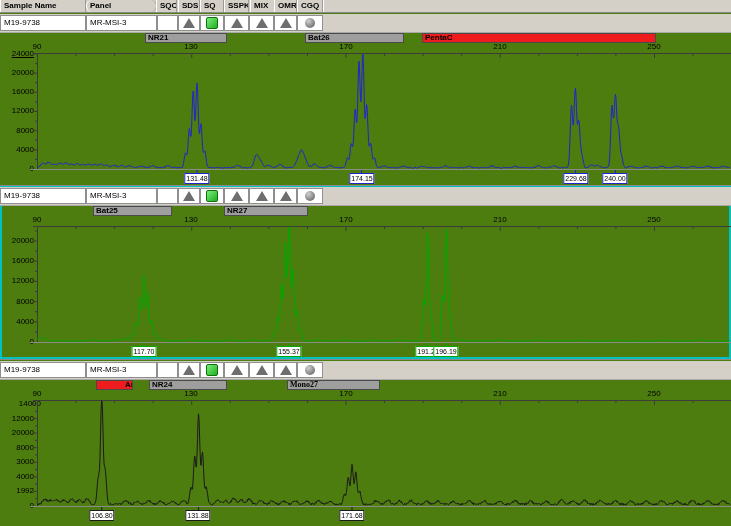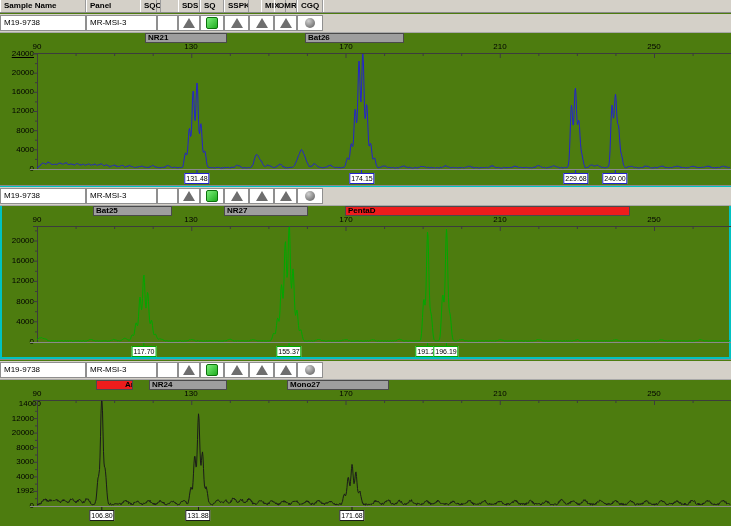--- a/index.html
+++ b/index.html
@@ -37,26 +37,26 @@
   .plabel{position:absolute;font-size:7px;line-height:9px;padding:0 1px;background:#fff;
     border:1px solid #000;color:#000;transform:translateX(-50%);white-space:nowrap}
   svg{position:absolute;left:0;top:0}
 </style>
 </head>
 <body>
 
 <div id="app">
   <div class="hdr" id="hdr">
       <div class="hdr-cell" style="left: 0px; width: 86px;">Sample Name</div>
-      <div class="hdr-cell" style="left: 86px; width: 71px;">Panel</div>
-      <div class="hdr-cell" style="left: 140px; width: 21px;">SQO</div>
+      <div class="hdr-cell" style="left: 86px; width: 71px; border-radius: 6px;">Panel</div>
+      <div class="hdr-cell" style="left: 156px; width: 21px;">SQO</div>
       <div class="hdr-cell" style="left: 178px; width: 22px;">SDS</div>
       <div class="hdr-cell" style="left: 200px; width: 24px;">SQ</div>
       <div class="hdr-cell" style="left: 224px; width: 25px;">SSPK</div>
-      <div class="hdr-cell" style="left: 261px; width: 25px;">MIX</div>
+      <div class="hdr-cell" style="left: 250px; width: 25px;">MIX</div>
       <div class="hdr-cell" style="left: 274px; width: 23px;">OMR</div>
       <div class="hdr-cell" style="left: 297px; width: 26px;">CGQ</div>
       <div class="hdr-cell" style="left: 323px; width: 408px; border-right: none;"></div>
     </div>
 <div class="panel-block" style="top: 12px; height: 173px;">
       <div class="sample-row" style="top: 1px;">
         <div class="cell" style="left: 0px; width: 86px;">M19-9738</div>
         <div class="cell" style="left: 86px; width: 71px;">MR-MSI-3</div>
         <div class="cell flag" style="left: 157px; width: 21px;"></div>
         <div class="cell flag" style="left: 178px; width: 22px;">
@@ -73,20 +73,21 @@
         </div>
         <div class="cell flag" style="left: 274px; width: 23px;">
           <span class="icon-triangle"></span>
         </div>
         <div class="cell flag" style="left: 297px; width: 26px;">
           <span class="icon-circle"></span>
         </div>
       </div>
       <div class="band gray" style="top: 20px; left: 145px; width: 82px;">NR21</div>
       <div class="band gray" style="top: 20px; left: 305px; width: 99px;">Bat26</div>
+      <div class="band red" style="top: 20px; left: 422px; width: 234px;">PentaC</div>
       <div class="xlab" style="left: 37px; top: 30px;">90</div>
       <div class="xlab" style="left: 191px; top: 30px;">130</div>
       <div class="xlab" style="left: 346px; top: 30px;">170</div>
       <div class="xlab" style="left: 500px; top: 30px;">210</div>
       <div class="xlab" style="left: 654px; top: 30px;">250</div>
       <div class="ylab" style="left: 3px; top: 37px; text-decoration: underline;">24000</div>
       <div class="ylab" style="left: 3px; top: 56px;">20000</div>
       <div class="ylab" style="left: 3px; top: 75px;">16000</div>
       <div class="ylab" style="left: 3px; top: 94px;">12000</div>
       <div class="ylab" style="left: 3px; top: 114px;">8000</div>
@@ -157,21 +158,20 @@
         </div>
         <div class="cell flag" style="left: 274px; width: 23px;">
           <span class="icon-triangle"></span>
         </div>
         <div class="cell flag" style="left: 297px; width: 26px;">
           <span class="icon-circle"></span>
         </div>
       </div>
       <div class="band gray" style="top: 20px; left: 93px; width: 79px;">Bat25</div>
       <div class="band gray" style="top: 20px; left: 224px; width: 84px;">NR27</div>
-      <div class="band red" style="top: 20px; left: 345px; width: 285px;">PentaD</div>
       <div class="xlab" style="left: 37px; top: 30px;">90</div>
       <div class="xlab" style="left: 191px; top: 30px;">130</div>
       <div class="xlab" style="left: 346px; top: 30px;">170</div>
       <div class="xlab" style="left: 500px; top: 30px;">210</div>
       <div class="xlab" style="left: 654px; top: 30px;">250</div>
       <div class="ylab" style="left: 3px; top: 51px;">20000</div>
       <div class="ylab" style="left: 3px; top: 71px;">16000</div>
       <div class="ylab" style="left: 3px; top: 91px;">12000</div>
       <div class="ylab" style="left: 3px; top: 112px;">8000</div>
       <div class="ylab" style="left: 3px; top: 132px;">4000</div>
@@ -240,21 +240,21 @@
         </div>
         <div class="cell flag" style="left: 274px; width: 23px;">
           <span class="icon-triangle"></span>
         </div>
         <div class="cell flag" style="left: 297px; width: 26px;">
           <span class="icon-circle"></span>
         </div>
       </div>
       <div class="band red" style="top: 20px; left: 96px; width: 37px; padding-left: 28px;">Amel</div>
       <div class="band gray" style="top: 20px; left: 149px; width: 78px;">NR24</div>
-      <div class="band gray" style="top: 20px; left: 287px; width: 102px;">Mono27</div>
+      <div class="band gray" style="top: 20px; left: 287px; width: 93px; font-family: Liberation Serif, serif;">Mono27</div>
       <div class="xlab" style="left: 37px; top: 30px;">90</div>
       <div class="xlab" style="left: 191px; top: 30px;">130</div>
       <div class="xlab" style="left: 346px; top: 30px;">170</div>
       <div class="xlab" style="left: 500px; top: 30px;">210</div>
       <div class="xlab" style="left: 654px; top: 30px;">250</div>
       <div class="ylab" style="left: 10px; top: 40px;">14000</div>
       <div class="ylab" style="left: 3px; top: 55px;">12000</div>
       <div class="ylab" style="left: 3px; top: 69px;">20000</div>
       <div class="ylab" style="left: 3px; top: 84px;">8000</div>
       <div class="ylab" style="left: 3px; top: 98px;">3000</div>

